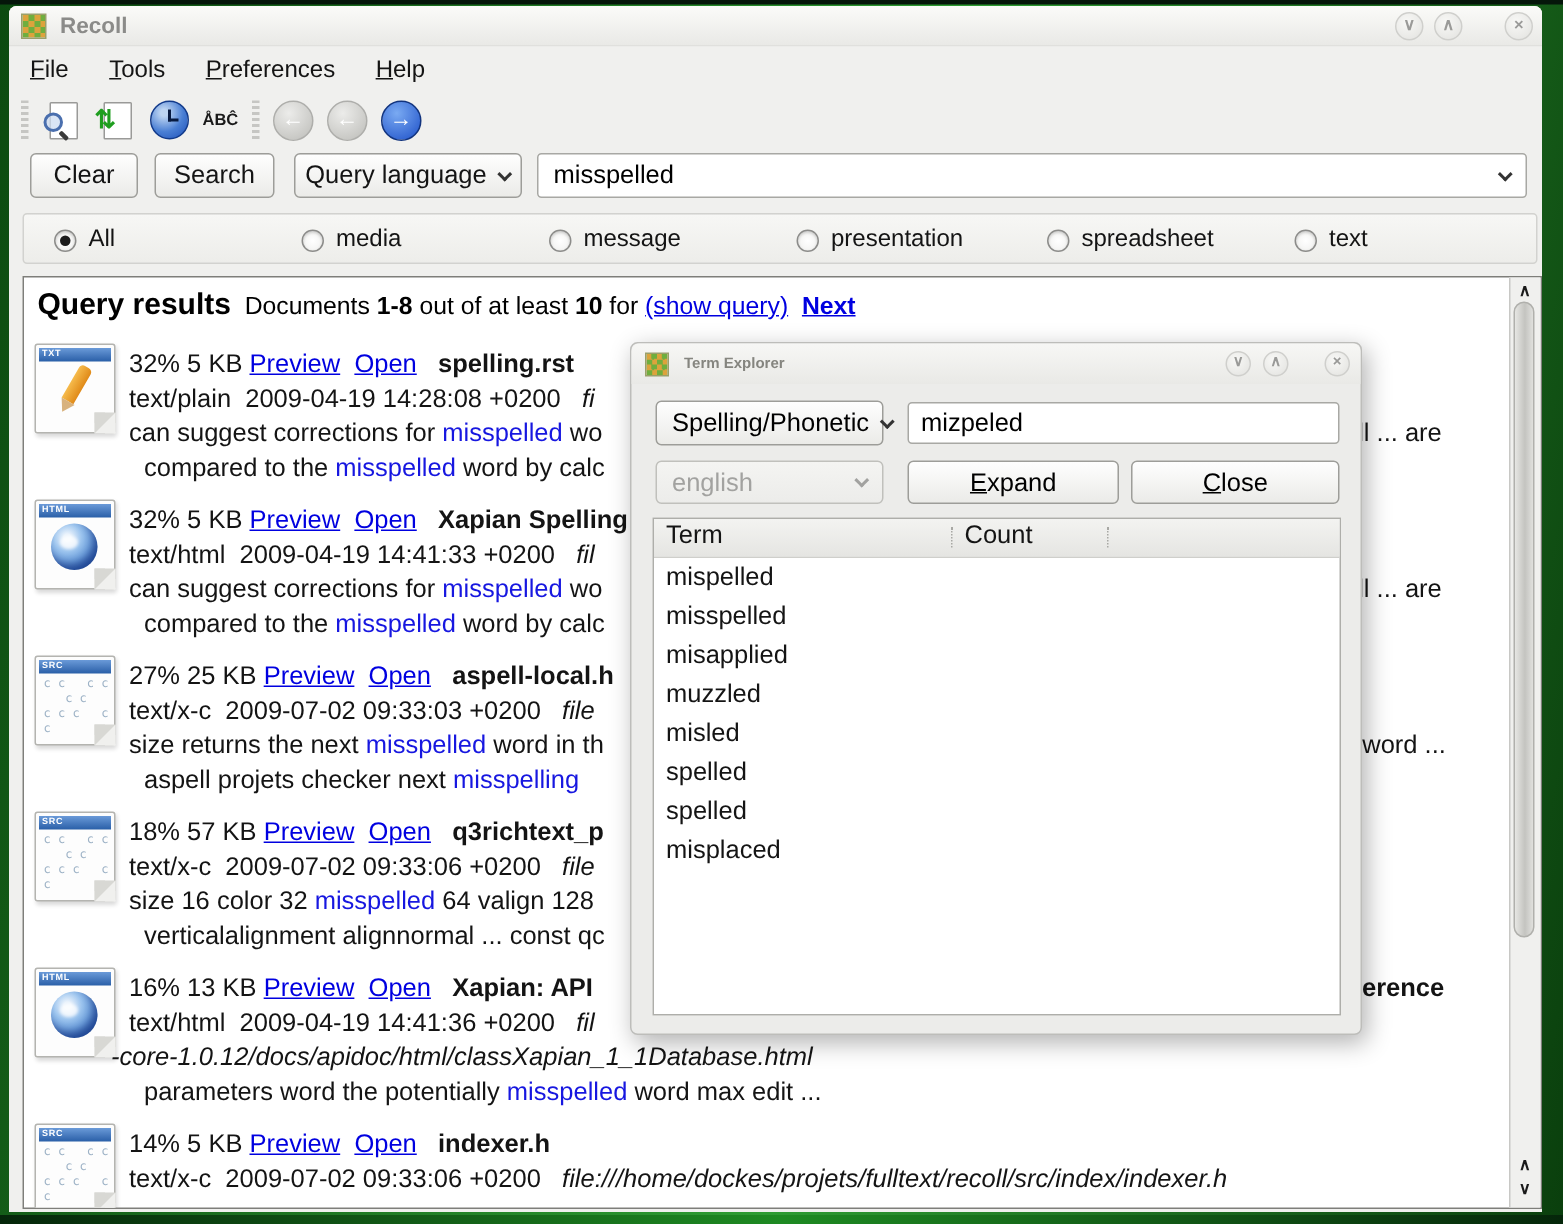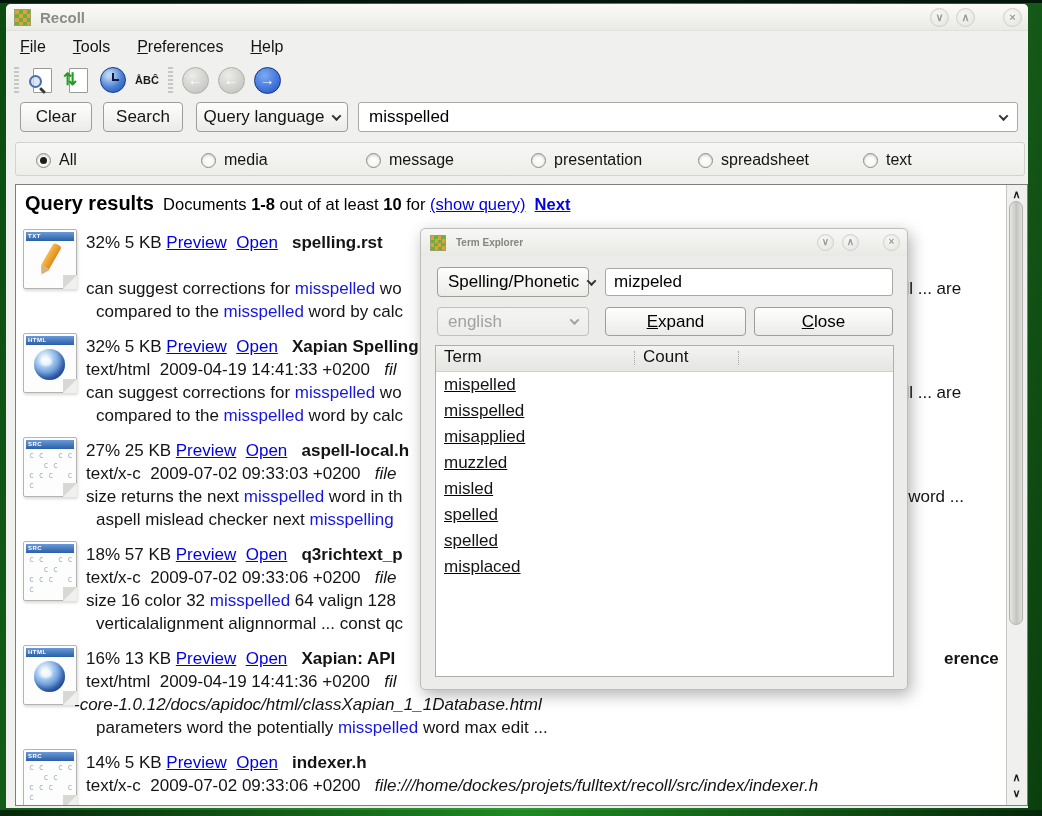--- a/index.html
+++ b/index.html
@@ -104,21 +104,21 @@
   .combo{position:absolute;box-sizing:border-box;background:linear-gradient(#fefefe,#ebebe8);
     border:1px solid #9d9d99;border-radius:4px;font-size:17px;display:flex;align-items:center;padding:0 10px;cursor:pointer;}
   .combo .spacer{flex:1;}
   .combo.disabled{color:#a2a2a0;background:linear-gradient(#f4f4f2,#ececea);border-color:#c0c0bc;cursor:default;}
   .combo.disabled .chev{border-color:#a2a2a0;}
   .tinput{position:absolute;box-sizing:border-box;background:#fff;border:1px solid #a8a8a4;border-radius:3px;
     font-size:17px;display:flex;align-items:center;padding:0 8px;}
   .dbtn{position:absolute;box-sizing:border-box;background:linear-gradient(#fefefe,#ebebe8);
     border:1px solid #9d9d99;border-radius:4px;font-size:17px;display:flex;align-items:center;justify-content:center;cursor:pointer;}
   .ttable{position:absolute;left:14px;top:116px;width:459px;height:332px;background:#fff;
-    border:1px solid #aeaeaa;box-sizing:border-box;text-decoration:underline;}
+    border:1px solid #aeaeaa;box-sizing:border-box;}
   .thead{position:relative;height:25px;background:linear-gradient(#f3f3f1,#e5e5e2);border-bottom:1px solid #cfcfcb;font-size:17px;color:#141414;}
   .th{position:absolute;top:1px;}
   .th-sep{position:absolute;top:5px;height:14px;border-left:1px dotted #a8a8a4;}
   .term-row{padding-left:8px;font-size:17px;line-height:26px;color:#141414;cursor:default;}
 </style>
 </head>
 <body>
 
 <div id="screen">
   <div class="win">
@@ -199,20 +199,21 @@
 
     <div class="reslist">
       <div class="res-content" id="rescontent">
         <div class="res-head"><span class="h-title">Query results</span><span class="h-rest"><span>  Documents </span><b>1-8</b><span> out of at least </span><b>10</b><span> for </span><span class="sl">(show query)</span><span>  </span><span class="sl sb">Next</span></span></div>
       <div class="row" style="top: 44px;">
             <div class="dicon">
               <div class="dstrip">TXT</div>
               <div class="pencil"></div>
             </div>
             <div class="line" style="top: 4px;"><span class="sp">32% 5 KB </span><span class="sl">Preview</span><span class="sp">  </span><span class="sl">Open</span><span class="sp">   </span><span class="sb">spelling.rst</span></div>
+            <div class="line" style="top: 27px;"><span class="sp">text/plain  2009-04-19 14:28:08 +0200   </span><span class="si">fi</span></div>
             <div class="line" style="top: 50px;"><span class="sp">can suggest corrections for </span><span class="sh">misspelled</span><span class="sp"> wo</span></div>
             <div class="frag" style="top: 50px; left: 874px;">ell ... are</div>
             <div class="line" style="top: 73px; left: 74px;"><span class="sp">compared to the </span><span class="sh">misspelled</span><span class="sp"> word by calc</span></div>
           </div>
           <div class="row" style="top: 148px;">
             <div class="dicon">
               <div class="dstrip">HTML</div>
               <div class="globe"></div>
             </div>
             <div class="line" style="top: 4px;"><span class="sp">32% 5 KB </span><span class="sl">Preview</span><span class="sp">  </span><span class="sl">Open</span><span class="sp">   </span><span class="sb">Xapian Spelling</span></div>
@@ -226,42 +227,42 @@
               <div class="dstrip">SRC</div>
               <div class="srcbody">c c   c c
    c c
 c c c   c
 c      c</div>
             </div>
             <div class="line" style="top: 4px;"><span class="sp">27% 25 KB </span><span class="sl">Preview</span><span class="sp">  </span><span class="sl">Open</span><span class="sp">   </span><span class="sb">aspell-local.h</span></div>
             <div class="line" style="top: 27px;"><span class="sp">text/x-c  2009-07-02 09:33:03 +0200   </span><span class="si">file</span></div>
             <div class="line" style="top: 50px;"><span class="sp">size returns the next </span><span class="sh">misspelled</span><span class="sp"> word in th</span></div>
             <div class="frag" style="top: 50px; left: 872px;">n word ...</div>
-            <div class="line" style="top: 73px; left: 74px;"><span class="sp">aspell mislead checker next </span><span class="sh">misspelling</span></div>
+            <div class="line" style="top: 73px; left: 74px;"><span class="sp">aspell projets checker next </span><span class="sh">misspelling</span></div>
           </div>
           <div class="row" style="top: 356px;">
             <div class="dicon">
               <div class="dstrip">SRC</div>
               <div class="srcbody">c c   c c
    c c
 c c c   c
 c      c</div>
             </div>
             <div class="line" style="top: 4px;"><span class="sp">18% 57 KB </span><span class="sl">Preview</span><span class="sp">  </span><span class="sl">Open</span><span class="sp">   </span><span class="sb">q3richtext_p</span></div>
             <div class="line" style="top: 27px;"><span class="sp">text/x-c  2009-07-02 09:33:06 +0200   </span><span class="si">file</span></div>
             <div class="line" style="top: 50px;"><span class="sp">size 16 color 32 </span><span class="sh">misspelled</span><span class="sp"> 64 valign 128</span></div>
             <div class="line" style="top: 73px; left: 74px;"><span class="sp">verticalalignment alignnormal ... const qc</span></div>
           </div>
           <div class="row" style="top: 460px;">
             <div class="dicon">
               <div class="dstrip">HTML</div>
               <div class="globe"></div>
             </div>
             <div class="line" style="top: 4px;"><span class="sp">16% 13 KB </span><span class="sl">Preview</span><span class="sp">  </span><span class="sl">Open</span><span class="sp">   </span><span class="sb">Xapian: API</span></div>
-            <div class="frag sb" style="top: 4px; left: 886px; padding-left: 36px;">erence</div>
+            <div class="frag sb" style="top: 4px; left: 886px;">erence</div>
             <div class="line" style="top: 27px;"><span class="sp">text/html  2009-04-19 14:41:36 +0200   </span><span class="si">fil</span></div>
             <div class="line" style="top: 50px; left: 52px;"><span class="si">-core-1.0.12/docs/apidoc/html/classXapian_1_1Database.html</span></div>
             <div class="line" style="top: 73px; left: 74px;"><span class="sp">parameters word the potentially </span><span class="sh">misspelled</span><span class="sp"> word max edit ...</span></div>
           </div>
           <div class="row" style="top: 564px;">
             <div class="dicon">
               <div class="dstrip">SRC</div>
               <div class="srcbody">c c   c c
    c c
 c c c   c

